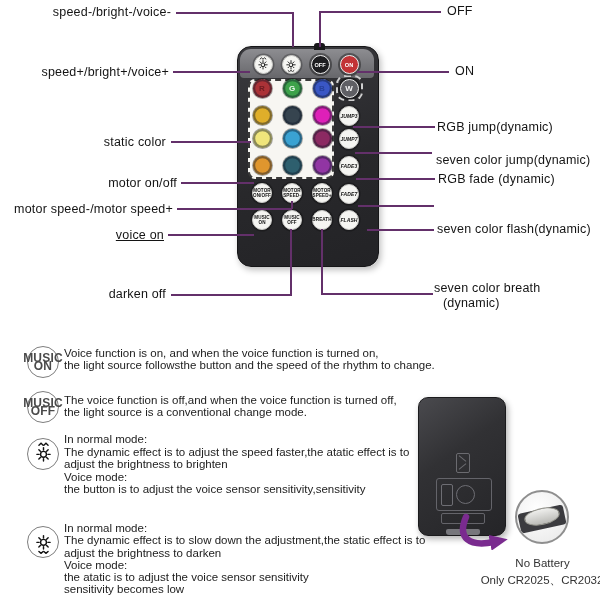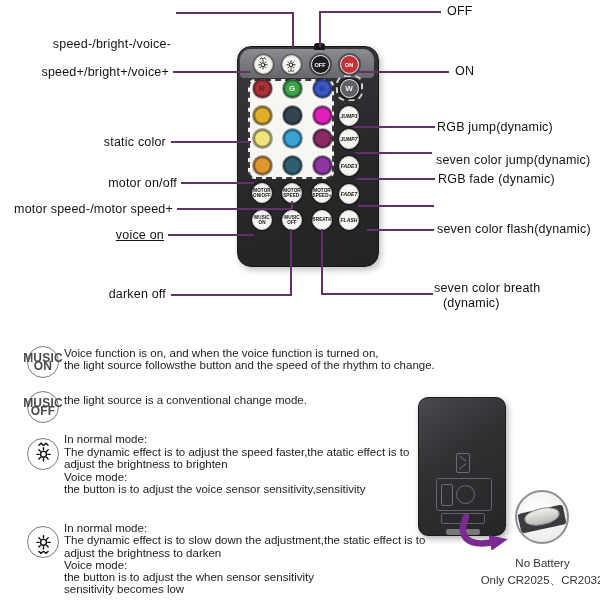--- a/index.html
+++ b/index.html
@@ -187,21 +187,21 @@
     <div class="cline" style="left: 177px; top: 208px; width: 115px; height: 2px; background: rgb(99, 48, 106);"></div>
     <div class="cline" style="left: 291px; top: 201px; width: 2px; height: 8px; background: rgb(99, 48, 106);"></div>
     <div class="cline" style="left: 356px; top: 178px; width: 79px; height: 2px; background: rgb(99, 48, 106);"></div>
     <div class="cline" style="left: 168px; top: 234px; width: 86px; height: 2px; background: rgb(99, 48, 106);"></div>
     <div class="cline" style="left: 358px; top: 205px; width: 76px; height: 2px; background: rgb(99, 48, 106);"></div>
     <div class="cline" style="left: 367px; top: 229px; width: 67px; height: 2px; background: rgb(99, 48, 106);"></div>
     <div class="cline" style="left: 171px; top: 294px; width: 121px; height: 2px; background: rgb(99, 48, 106);"></div>
     <div class="cline" style="left: 290px; top: 229px; width: 2px; height: 67px; background: rgb(99, 48, 106);"></div>
     <div class="cline" style="left: 321px; top: 229px; width: 2px; height: 66px; background: rgb(99, 48, 106);"></div>
     <div class="cline" style="left: 321px; top: 293px; width: 112px; height: 2px; background: rgb(99, 48, 106);"></div>
-    <div class="lbl r" style="right: 429px; top: 5px; margin-top: 32px;">speed-/bright-/voice-</div>
+    <div class="lbl r" style="right: 429px; top: 5px;">speed-/bright-/voice-</div>
     <div class="lbl r" style="right: 431px; top: 65px;">speed+/bright+/voice+</div>
     <div class="lbl r" style="right: 434px; top: 135px;">static color</div>
     <div class="lbl r" style="right: 423px; top: 176px;">motor on/off</div>
     <div class="lbl r" style="right: 427px; top: 202px;">motor speed-/motor speed+</div>
     <div class="lbl r" style="right: 436px; top: 228px; text-decoration: underline;">voice on</div>
     <div class="lbl r" style="right: 434px; top: 287px;">darken off</div>
     <div class="lbl" style="left: 447px; top: 4px;">OFF</div>
     <div class="lbl" style="left: 455px; top: 64px;">ON</div>
     <div class="lbl" style="left: 437px; top: 120px;">RGB jump(dynamic)</div>
     <div class="lbl" style="left: 436px; top: 146px; margin-top: 7px;">seven color jump(dynamic)</div>
@@ -215,20 +215,21 @@
     </div>
     <div class="exp-text" style="left: 64px; top: 347px; line-height: 12.3px;">
       <div>Voice function is on, and when the voice function is turned on,</div>
       <div>the light source followsthe button and the speed of the rhythm to change.</div>
     </div>
     <div class="exp-icon" style="left: 27px; top: 391px;">
       <div class="t">MUSIC</div>
       <div class="t">OFF</div>
     </div>
     <div class="exp-text" style="left: 64px; top: 394px; line-height: 12.3px;">
+      <div>The voice function is off,and when the voice function is turned off,</div>
       <div>the light source is a conventional change mode.</div>
     </div>
     <div class="exp-icon" style="left: 27px; top: 438px;">
       <svg width="19" height="24.7" viewBox="0 0 20 26">
         <g stroke="#121212" stroke-width="1.5" fill="none" stroke-linecap="round">
           <circle cx="10" cy="13" r="3.1"></circle>
           <line x1="14.6" y1="13.0" x2="17.0" y2="13.0"></line>
           <line x1="13.3" y1="16.3" x2="14.9" y2="17.9"></line>
           <line x1="10.0" y1="17.6" x2="10.0" y2="20.0"></line>
           <line x1="6.7" y1="16.3" x2="5.1" y2="17.9"></line>
@@ -263,16 +264,16 @@
           <path d="M5.2 22.6 L7.4 24.6 L9.6 22.6"></path>
           <path d="M10.4 22.6 L12.6 24.6 L14.8 22.6"></path>
         </g>
       </svg>
     </div>
     <div class="exp-text" style="left: 64px; top: 522px; line-height: 12.3px;">
       <div>In normal mode:</div>
       <div>The dynamic effect is to slow down the adjustment,the static effect is to</div>
       <div>adjust the brightness to darken</div>
       <div>Voice mode:</div>
-      <div>the button is to adjust the when sensor sensitivity</div>
+      <div>the atatic is to adjust the voice sensor sensitivity</div>
       <div>sensitivity becomes low</div>
     </div>
   </div>
 
 </body></html>

